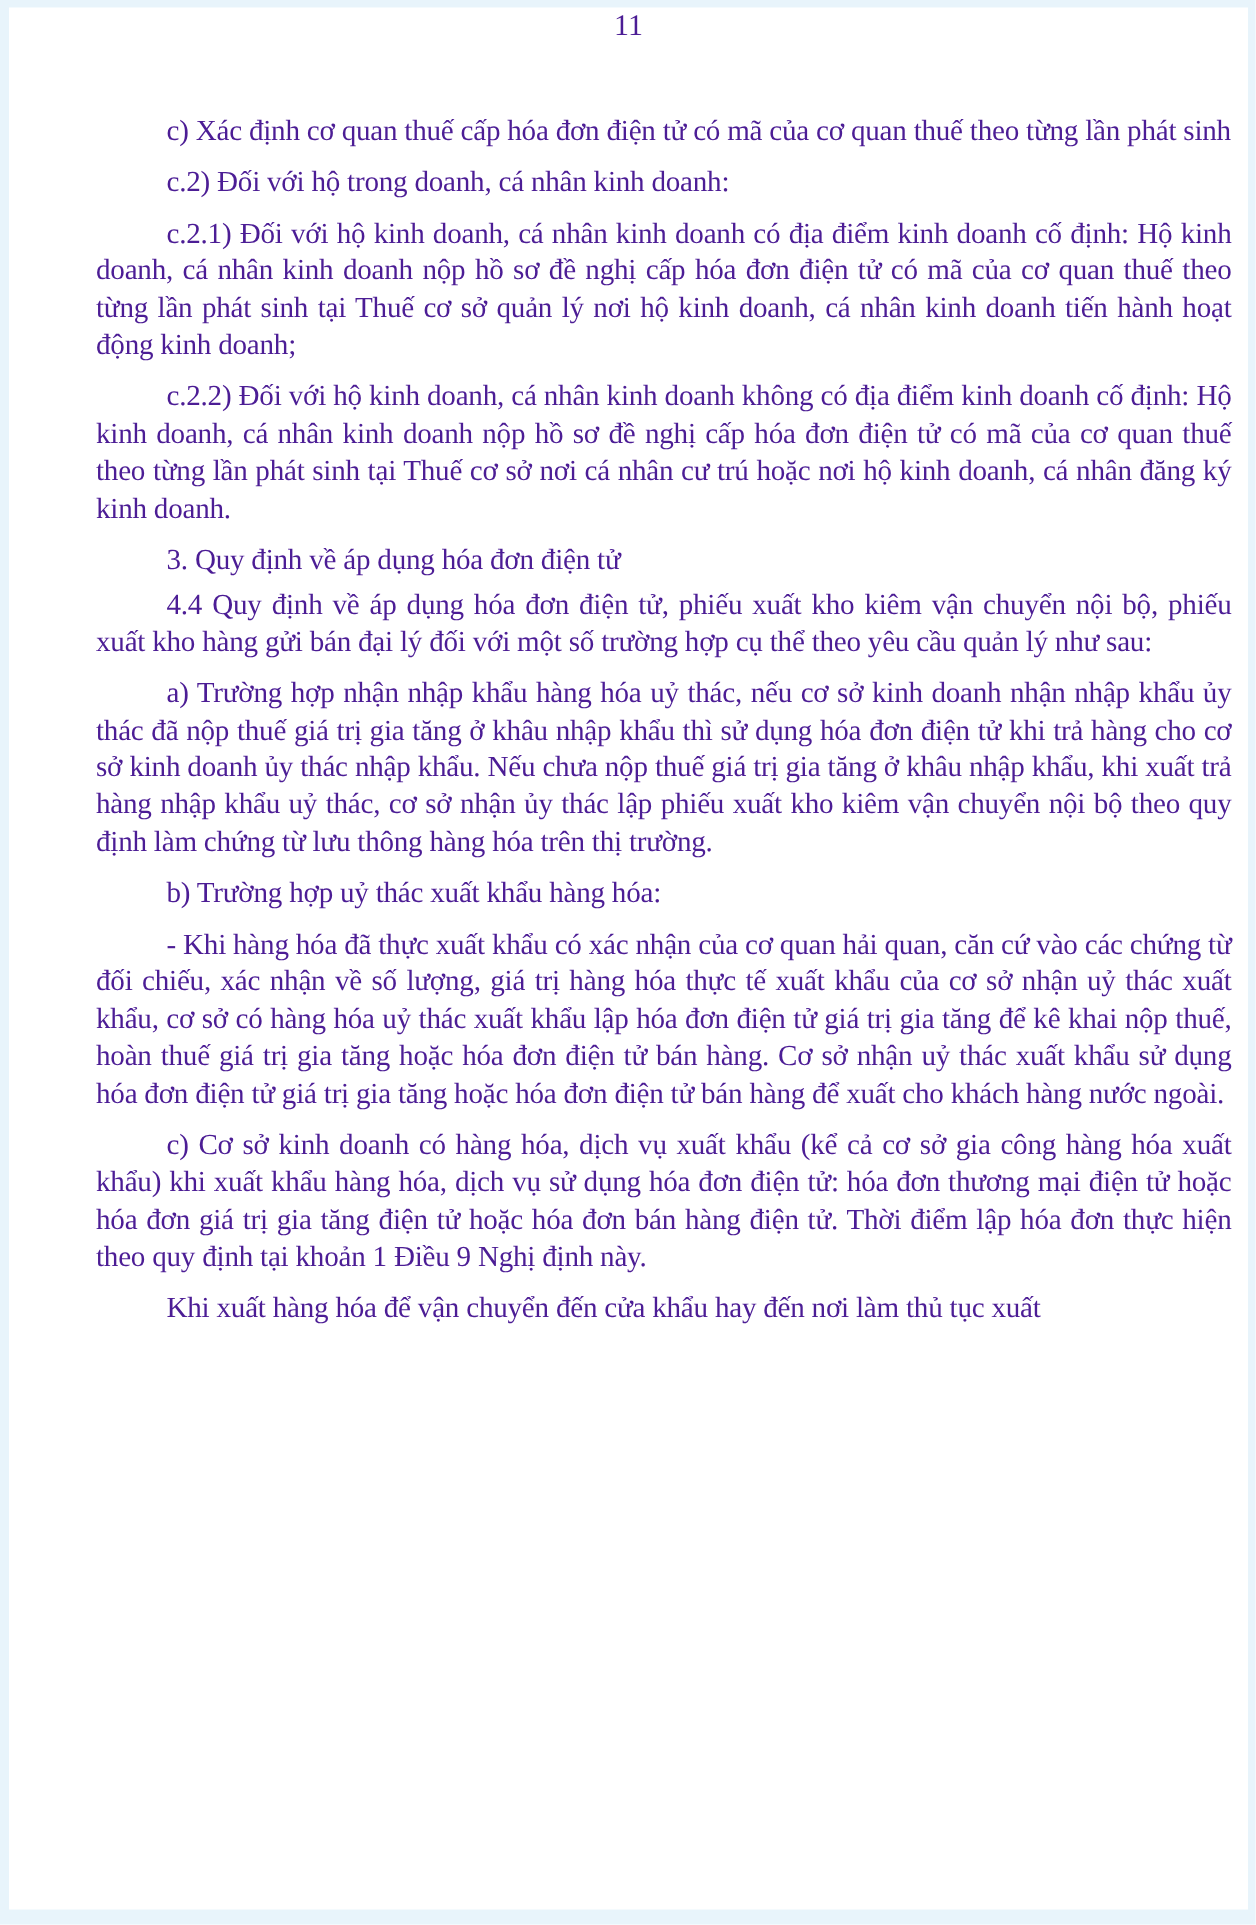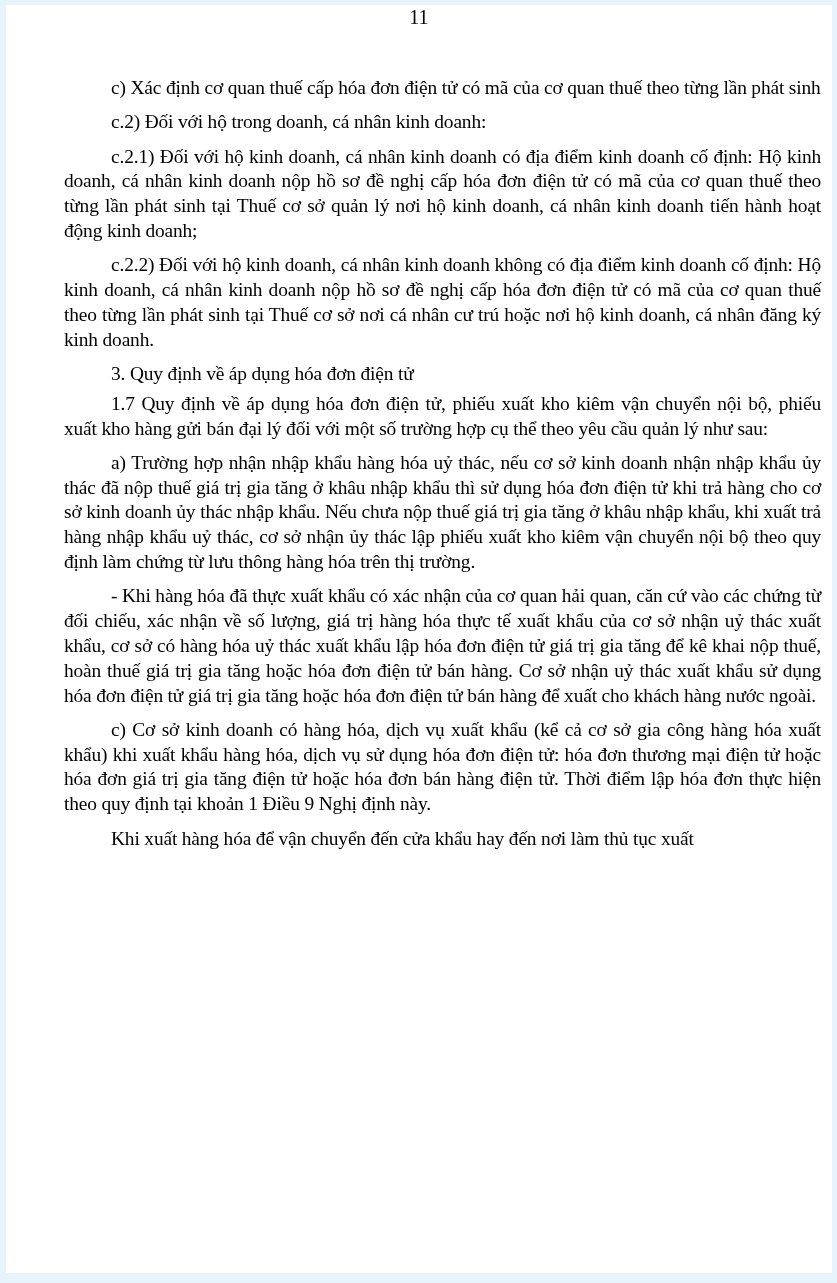--- a/index.html
+++ b/index.html
@@ -14,21 +14,21 @@
       position: relative;
     }
     .page {
       position: absolute;
       left: 6px;
       top: 5px;
       width: 826px;
       height: 1268px;
       background: #ffffff;
       font-family: "Liberation Serif", "DejaVu Serif", serif;
-      color: #000000;
+      color: #4c1d95;
       font-size: 19.4px;
       line-height: 24.8px;
     }
     .page-number {
       position: absolute;
       left: 0;
       width: 826px;
       top: 0px;
       text-align: center;
       font-size: 20px;
@@ -56,19 +56,20 @@
 
 <div class="page">
   <div class="page-number">11</div>
 
   <div class="body-text">
     <p class="para">c) Xác định cơ quan thuế cấp hóa đơn điện tử có mã của cơ quan thuế theo từng lần phát sinh</p>
     <p class="para">c.2) Đối với hộ trong doanh, cá nhân kinh doanh:</p>
     <p class="para">c.2.1) Đối với hộ kinh doanh, cá nhân kinh doanh có địa điểm kinh doanh cố định: Hộ kinh doanh, cá nhân kinh doanh nộp hồ sơ đề nghị cấp hóa đơn điện tử có mã của cơ quan thuế theo từng lần phát sinh tại Thuế cơ sở quản lý nơi hộ kinh doanh, cá nhân kinh doanh tiến hành hoạt động kinh doanh;</p>
     <p class="para">c.2.2) Đối với hộ kinh doanh, cá nhân kinh doanh không có địa điểm kinh doanh cố định: Hộ kinh doanh, cá nhân kinh doanh nộp hồ sơ đề nghị cấp hóa đơn điện tử có mã của cơ quan thuế theo từng lần phát sinh tại Thuế cơ sở nơi cá nhân cư trú hoặc nơi hộ kinh doanh, cá nhân đăng ký kinh doanh.</p>
     <p class="para heading">3. Quy định về áp dụng hóa đơn điện tử</p>
-    <p class="para">1.7 Quy định về áp dụng hóa đơn điện tử, phiếu xuất kho kiêm vận chuyển nội bộ, phiếu xuất kho hàng gửi bán đại lý đối với một số trường hợp cụ thể theo yêu cầu quản lý như sau:</p>
+    <p class="para">4.4 Quy định về áp dụng hóa đơn điện tử, phiếu xuất kho kiêm vận chuyển nội bộ, phiếu xuất kho hàng gửi bán đại lý đối với một số trường hợp cụ thể theo yêu cầu quản lý như sau:</p>
     <p class="para">a) Trường hợp nhận nhập khẩu hàng hóa uỷ thác, nếu cơ sở kinh doanh nhận nhập khẩu ủy thác đã nộp thuế giá trị gia tăng ở khâu nhập khẩu thì sử dụng hóa đơn điện tử khi trả hàng cho cơ sở kinh doanh ủy thác nhập khẩu. Nếu chưa nộp thuế giá trị gia tăng ở khâu nhập khẩu, khi xuất trả hàng nhập khẩu uỷ thác, cơ sở nhận ủy thác lập phiếu xuất kho kiêm vận chuyển nội bộ theo quy định làm chứng từ lưu thông hàng hóa trên thị trường.</p>
+    <p class="para">b) Trường hợp uỷ thác xuất khẩu hàng hóa:</p>
     <p class="para">- Khi hàng hóa đã thực xuất khẩu có xác nhận của cơ quan hải quan, căn cứ vào các chứng từ đối chiếu, xác nhận về số lượng, giá trị hàng hóa thực tế xuất khẩu của cơ sở nhận uỷ thác xuất khẩu, cơ sở có hàng hóa uỷ thác xuất khẩu lập hóa đơn điện tử giá trị gia tăng để kê khai nộp thuế, hoàn thuế giá trị gia tăng hoặc hóa đơn điện tử bán hàng. Cơ sở nhận uỷ thác xuất khẩu sử dụng hóa đơn điện tử giá trị gia tăng hoặc hóa đơn điện tử bán hàng để xuất cho khách hàng nước ngoài.</p>
     <p class="para">c) Cơ sở kinh doanh có hàng hóa, dịch vụ xuất khẩu (kể cả cơ sở gia công hàng hóa xuất khẩu) khi xuất khẩu hàng hóa, dịch vụ sử dụng hóa đơn điện tử: hóa đơn thương mại điện tử hoặc hóa đơn giá trị gia tăng điện tử hoặc hóa đơn bán hàng điện tử. Thời điểm lập hóa đơn thực hiện theo quy định tại khoản 1 Điều 9 Nghị định này.</p>
     <p class="para">Khi xuất hàng hóa để vận chuyển đến cửa khẩu hay đến nơi làm thủ tục xuất</p>
   </div>
 </div>
 
 </body></html>

